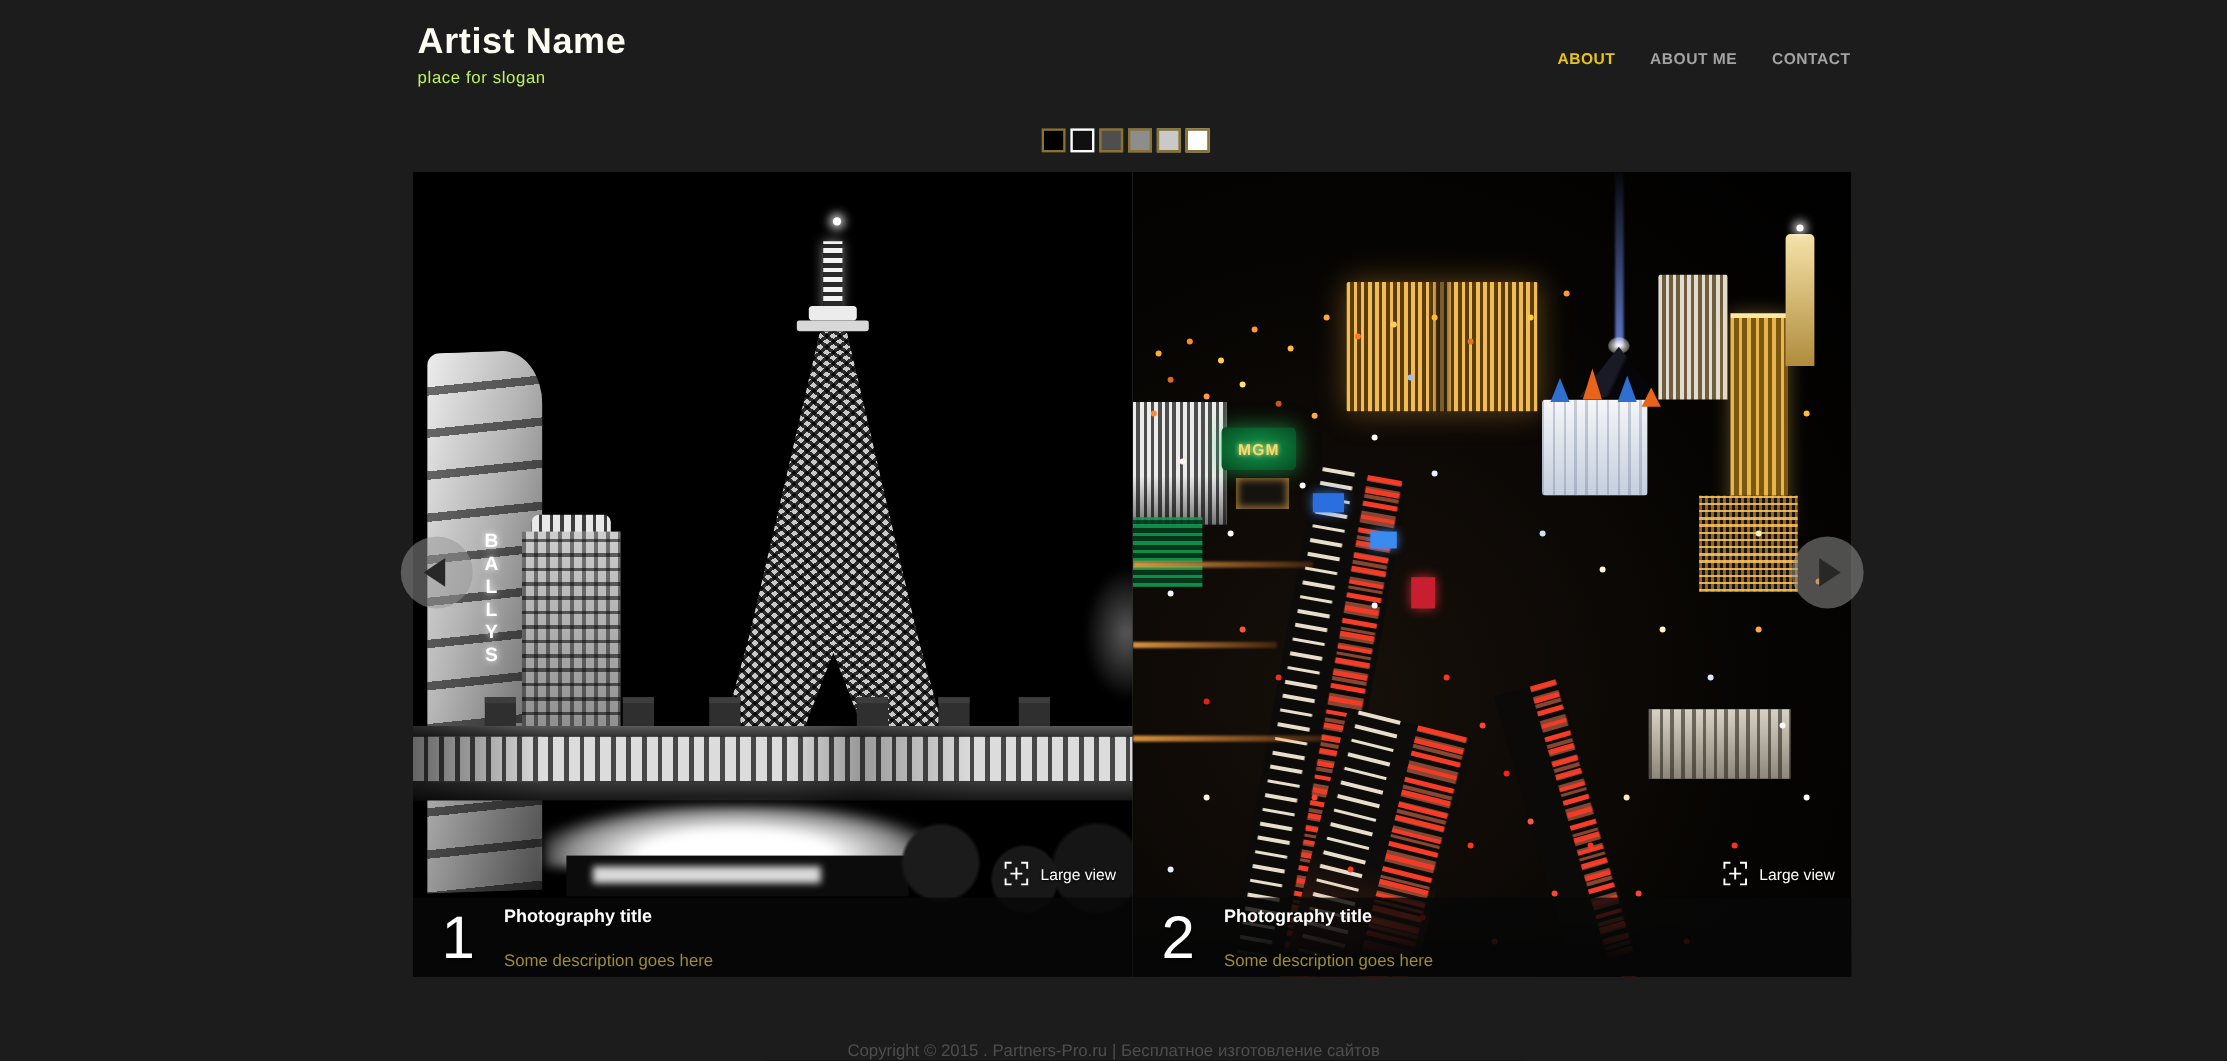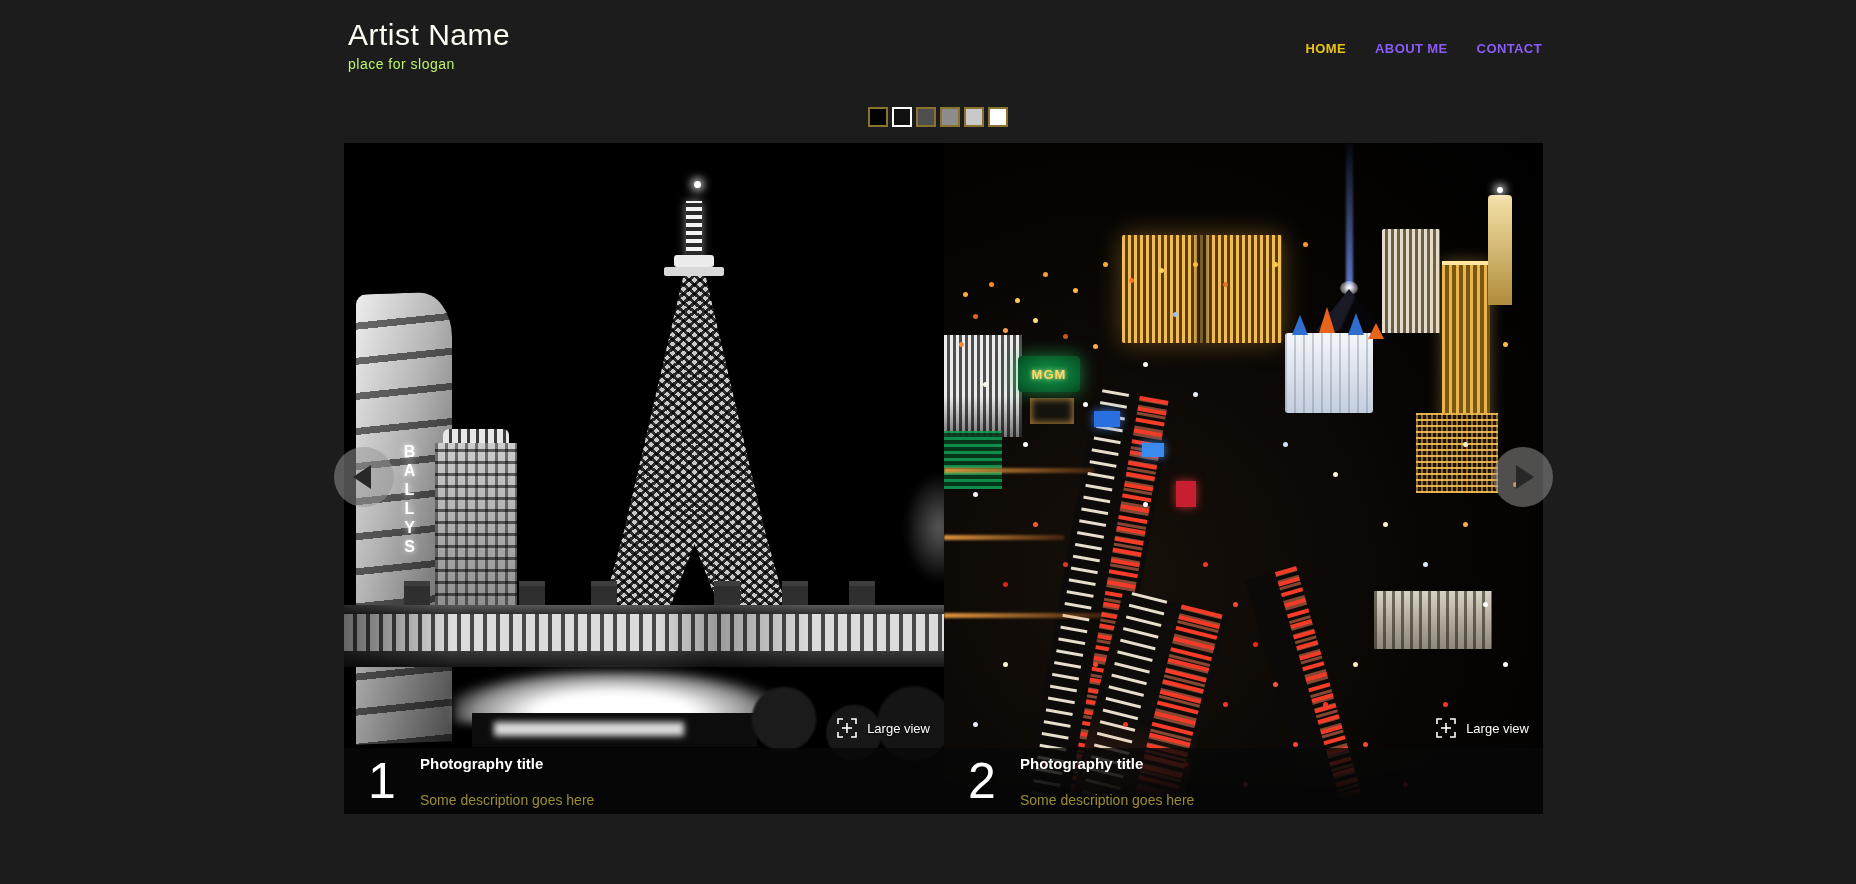--- a/index.html
+++ b/index.html
@@ -5,24 +5,24 @@
   * { margin:0; padding:0; box-sizing:border-box; }
   html,body { background:#111; }
   body { font-family:"Liberation Sans", sans-serif; }
   .page {
     position:relative; width:1856px; height:884px;
     background:#1c1c1c; overflow:hidden;
   }
 
   
   .logo { position:absolute; left:348px; top:18px; }
-  .site-title { font-size:30px; font-weight:400; color:#fcfcf2; letter-spacing:0.5px; }
+  .site-title { font-size:30px; font-weight:700; color:#fcfcf2; letter-spacing:0.5px; }
   .site-slogan { font-size:14px; color:#bef264; margin-top:4px; letter-spacing:0.5px; }
   .main-nav { position:absolute; top:41px; right:314px; display:flex; gap:29px; }
-  .nav-link { font-size:13px; font-weight:700; color:#8b5cf6; text-decoration:none; letter-spacing:0.4px; cursor:pointer; }
+  .nav-link { font-size:13px; font-weight:700; color:#a3a3a3; text-decoration:none; letter-spacing:0.4px; cursor:pointer; }
   .nav-link.active { color:#e9c417; }
 
   
   .pager { position:absolute; left:868px; top:107px; display:flex; gap:4px; }
   .pager-item { width:20px; height:20px; border:2px solid #8a7331; cursor:pointer; }
 
   
   .carousel { position:absolute; left:344px; top:143px; width:1199px; height:671px; background:#000; }
   .track { position:absolute; inset:0; display:flex; }
   .slide { position:relative; height:671px; overflow:hidden; background:#404040; }
@@ -228,21 +228,21 @@
 <body>
 
 <div class="page">
 
   <header>
     <div class="logo">
       <h1 class="site-title">Artist Name</h1>
       <p class="site-slogan">place for slogan</p>
     </div>
     <nav class="main-nav">
-      <a class="nav-link active">HOME</a>
+      <a class="nav-link active">ABOUT</a>
       <a class="nav-link">ABOUT ME</a>
       <a class="nav-link">CONTACT</a>
     </nav>
   </header>
 
   <div class="pager">
     <span class="pager-item" style="background-color: rgb(0, 0, 0); border-color: rgb(138, 115, 49);"></span>
     <span class="pager-item" style="background-color: rgb(16, 16, 16); border-color: rgb(255, 255, 255);"></span>
     <span class="pager-item" style="background-color: rgb(78, 78, 78); border-color: rgb(138, 115, 49);"></span>
     <span class="pager-item" style="background-color: rgb(141, 141, 141); border-color: rgb(138, 115, 49);"></span>
@@ -370,14 +370,17 @@
     </div>
 
     <button class="arrow arrow-left">
       <span class="tri tri-left"></span>
     </button>
     <button class="arrow arrow-right">
       <span class="tri tri-right"></span>
     </button>
   </div>
 
+  <footer class="footer">
+    <p class="copyright">Copyright © 2015 . Partners-Pro.ru | Бесплатное изготовление сайтов</p>
+  </footer>
 
 </div>
 
 </body></html>

